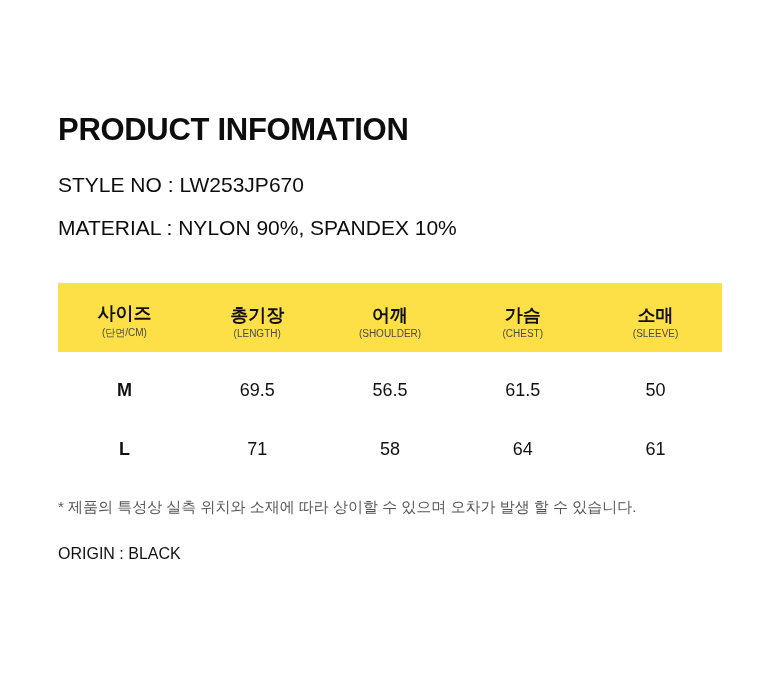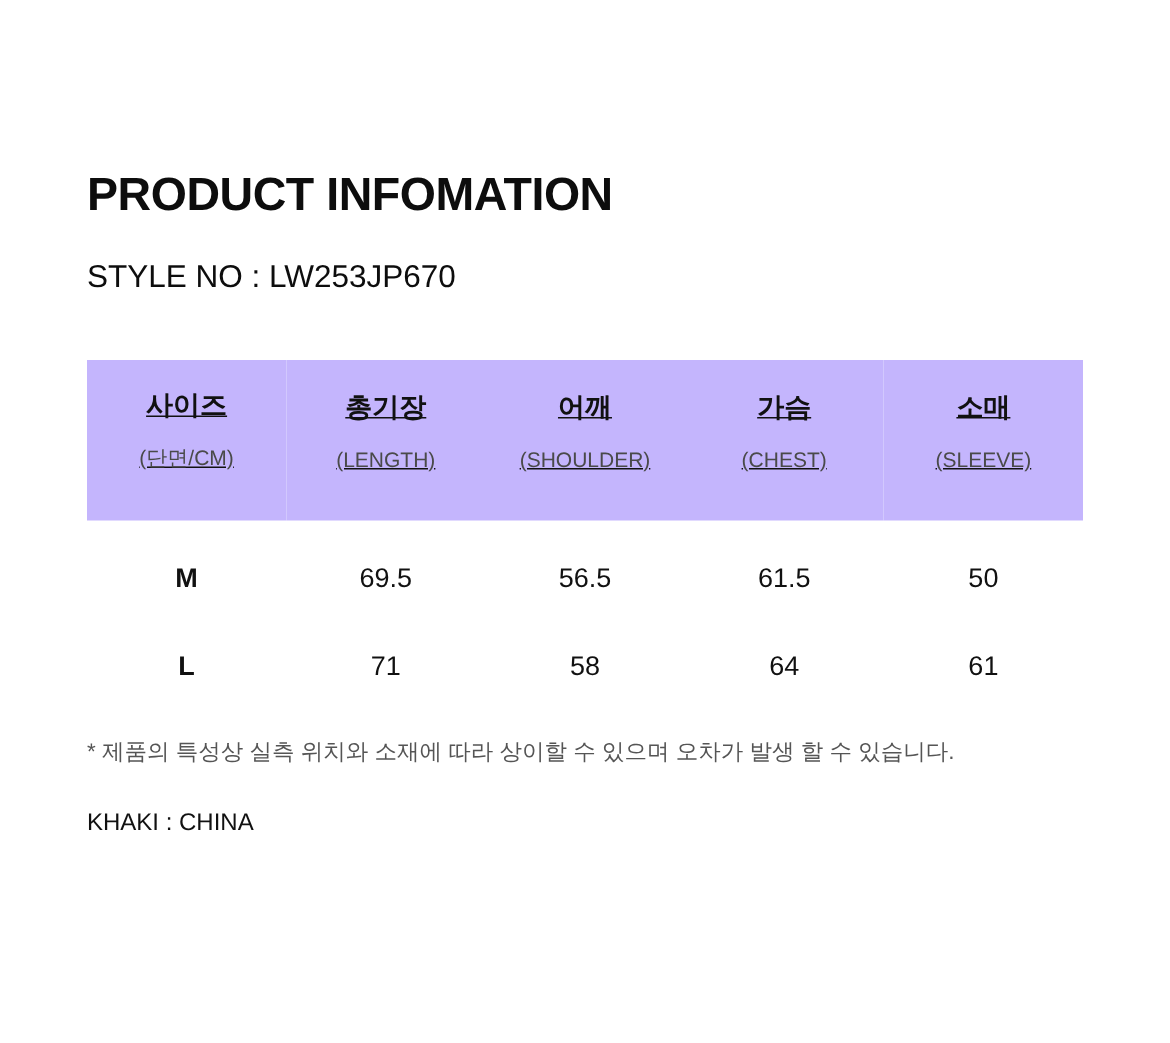--- a/index.html
+++ b/index.html
@@ -49,33 +49,32 @@
     font-weight: normal;
     margin-top: 44px;
   }
   .size-table {
     margin-top: 45px;
     width: 664px;
     border-collapse: collapse;
     table-layout: fixed;
   }
   .size-table thead th {
-    background: #c4b5fd;
-    padding: 18px 0 32px 0;
+    background: #fde047;
+    padding: 18px 0 12px 0;
     font-weight: bold;
     font-size: 18px;
     text-align: center;
     color: #111111;
-    text-decoration: underline;
   }
   .size-table thead th .sub {
     display: block;
     font-weight: normal;
-    font-size: 14px;
-    margin-top: 15px;
+    font-size: 10px;
+    margin-top: 1px;
     color: #4a4a4a;
   }
   .size-table tbody td {
     padding: 20px 0 18px 0;
     text-align: center;
     font-size: 18px;
     color: #111111;
   }
   .size-table tbody td.sz {
     font-weight: bold;
@@ -98,20 +97,23 @@
 </head>
 <body>
 
 <div class="page">
 
   <h1 class="title">PRODUCT INFOMATION</h1>
 
   <div class="info-list">
     <div class="info-row">
       <span class="info-label">STYLE NO</span><span class="info-sep"> : </span><span class="info-value">LW253JP670</span>
+    </div>
+    <div class="info-row">
+      <span class="info-label">MATERIAL</span><span class="info-sep"> : </span><span class="info-value">NYLON 90%, SPANDEX 10%</span>
     </div>
   </div>
 
   <table class="size-table">
     <thead>
       <tr>
         <th>
           <span>사이즈</span>
           <span class="sub">(단면/CM)</span>
         </th>
@@ -145,15 +147,15 @@
         <td class="sz">L</td>
         <td>71</td>
         <td>58</td>
         <td>64</td>
         <td>61</td>
       </tr>
     </tbody>
   </table>
 
   <div class="note">* 제품의 특성상 실측 위치와 소재에 따라 상이할 수 있으며 오차가 발생 할 수 있습니다.</div>
-  <div class="origin">KHAKI : CHINA</div>
+  <div class="origin">ORIGIN : BLACK</div>
 
 </div>
 
 </body></html>

